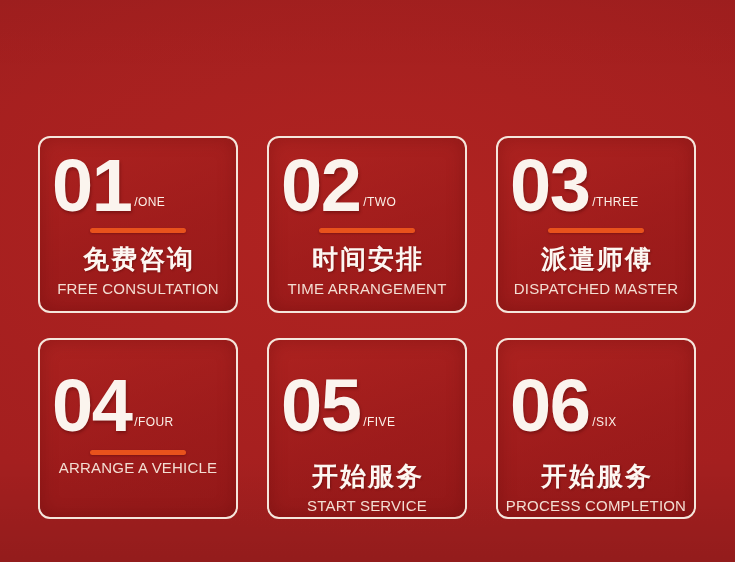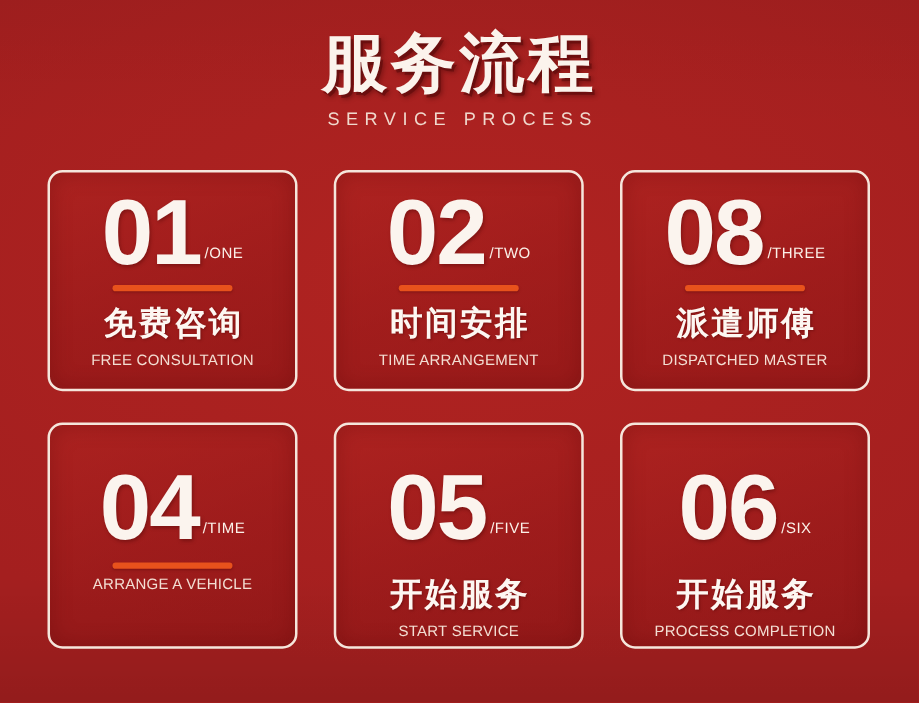--- a/index.html
+++ b/index.html
@@ -87,21 +87,20 @@
     padding:9px 12px 8px 12px;
     display:flex;
     flex-direction:column;
     align-items:center;
     overflow:hidden;
   }
 
   .num-row{
     display:flex;
     align-items:flex-end;
-    justify-content:center;
     width:100%;
     margin-top:1px;
   }
 
   .num{
     font-family:"Liberation Sans","DejaVu Sans",sans-serif;
     font-size:74px;
     line-height:76px;
     font-weight:bold;
     color:#fbf4ee;
@@ -135,44 +134,40 @@
     font-weight:bold;
     color:#fdf7f2;
     letter-spacing:2px;
     margin-top:9px;
     text-indent:2px;
     white-space:nowrap;
     text-shadow:1px 1px 2px rgba(70,6,6,.38);
   }
 
   .label-en{
-    font-size:12px;
+    font-size:15px;
     line-height:19px;
     font-weight:normal;
     color:#f3ded3;
     letter-spacing:.2px;
     margin-top:3px;
     white-space:nowrap;
   }
 
   
   .grid > .card:nth-child(n+4) .num-row{ margin-top:19px; }
   .grid > .card:nth-child(n+4) .divider{ margin-top:6px; }
 </style>
 </head>
 <body>
 
 <div class="page">
 
   <div class="bg-sheen"></div>
 
-  <div class="header">
-    <div class="title-cn">服务流程</div>
-    <div class="title-en">SERVICE PROCESS</div>
-  </div>
 
   <div class="grid">
 
     <div class="card">
       <div class="num-row">
         <span class="num">01</span>
         <span class="num-en">/ONE</span>
       </div>
       <div class="divider"></div>
       <div class="label-cn">免费咨询</div>
@@ -184,32 +179,32 @@
         <span class="num">02</span>
         <span class="num-en">/TWO</span>
       </div>
       <div class="divider"></div>
       <div class="label-cn">时间安排</div>
       <div class="label-en">TIME ARRANGEMENT</div>
     </div>
 
     <div class="card">
       <div class="num-row">
-        <span class="num">08</span>
+        <span class="num">03</span>
         <span class="num-en">/THREE</span>
       </div>
       <div class="divider"></div>
       <div class="label-cn">派遣师傅</div>
       <div class="label-en">DISPATCHED MASTER</div>
     </div>
 
     <div class="card">
       <div class="num-row">
         <span class="num">04</span>
-        <span class="num-en">/TIME</span>
+        <span class="num-en">/FOUR</span>
       </div>
       <div class="divider"></div>
       <div class="label-en">ARRANGE A VEHICLE</div>
     </div>
 
     <div class="card">
       <div class="num-row">
         <span class="num">05</span>
         <span class="num-en">/FIVE</span>
       </div>

